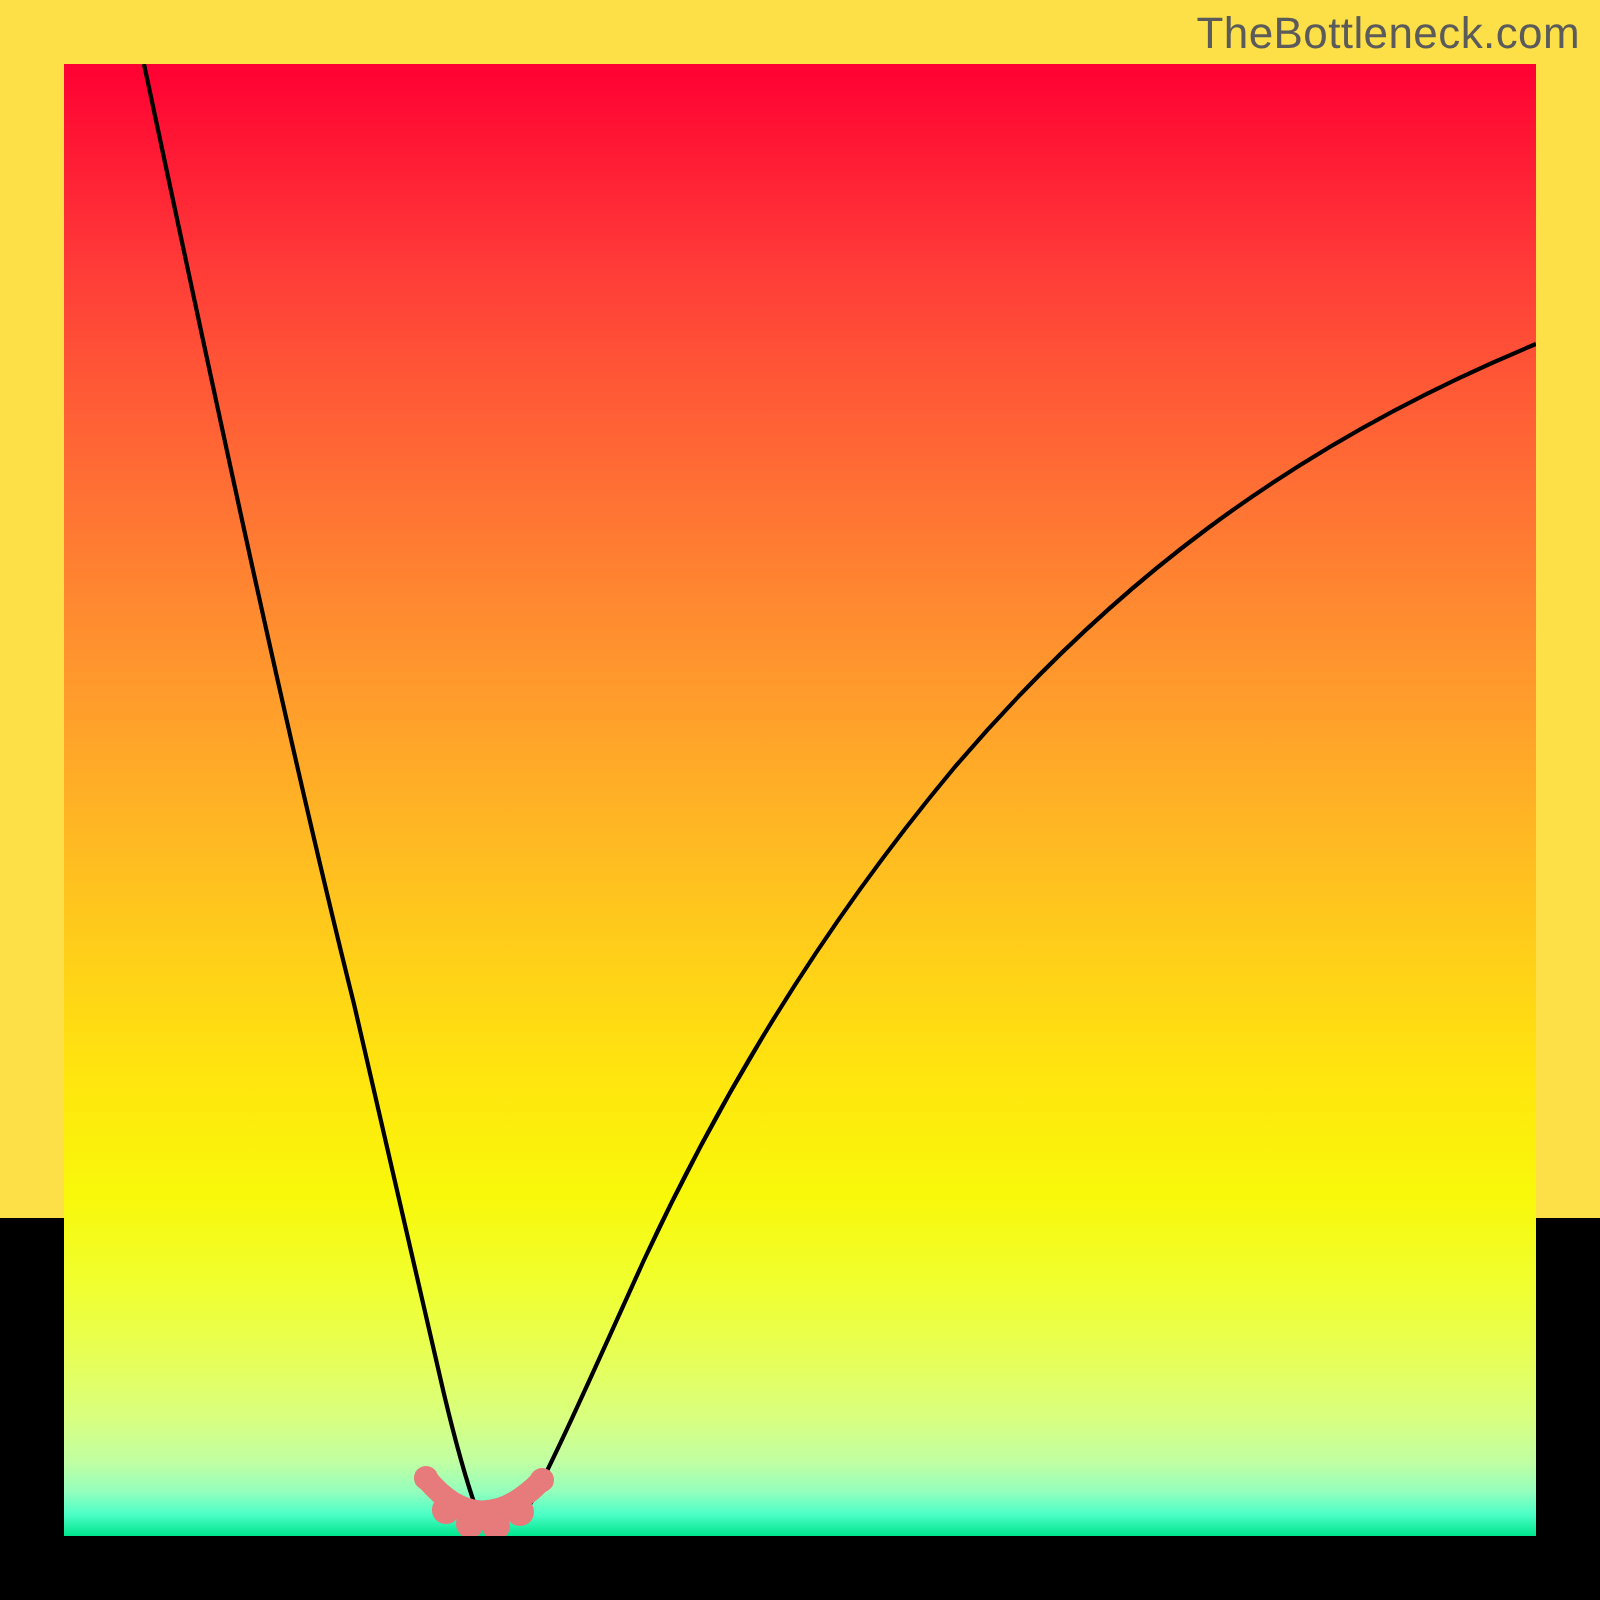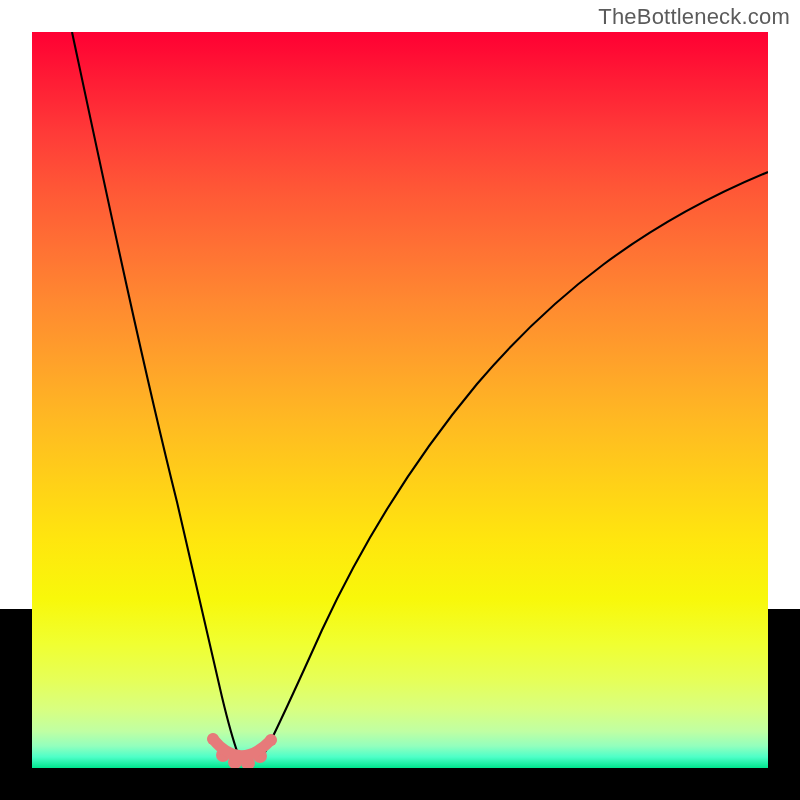--- a/index.html
+++ b/index.html
@@ -8,21 +8,21 @@
     width: 800px;
     height: 800px;
     background: #000000;
     font-family: Arial, Helvetica, sans-serif;
     overflow: hidden;
   }
   .frame {
     position: relative;
     width: 800px;
     height: 609px;
-    background: #ffffff;
+    background: #fde047;
   }
   .watermark {
     position: absolute;
     top: 4px;
     right: 10px;
     color: #5b5b5b;
     font-size: 22px;
     font-weight: 500;
     letter-spacing: 0.2px;
     z-index: 10;

